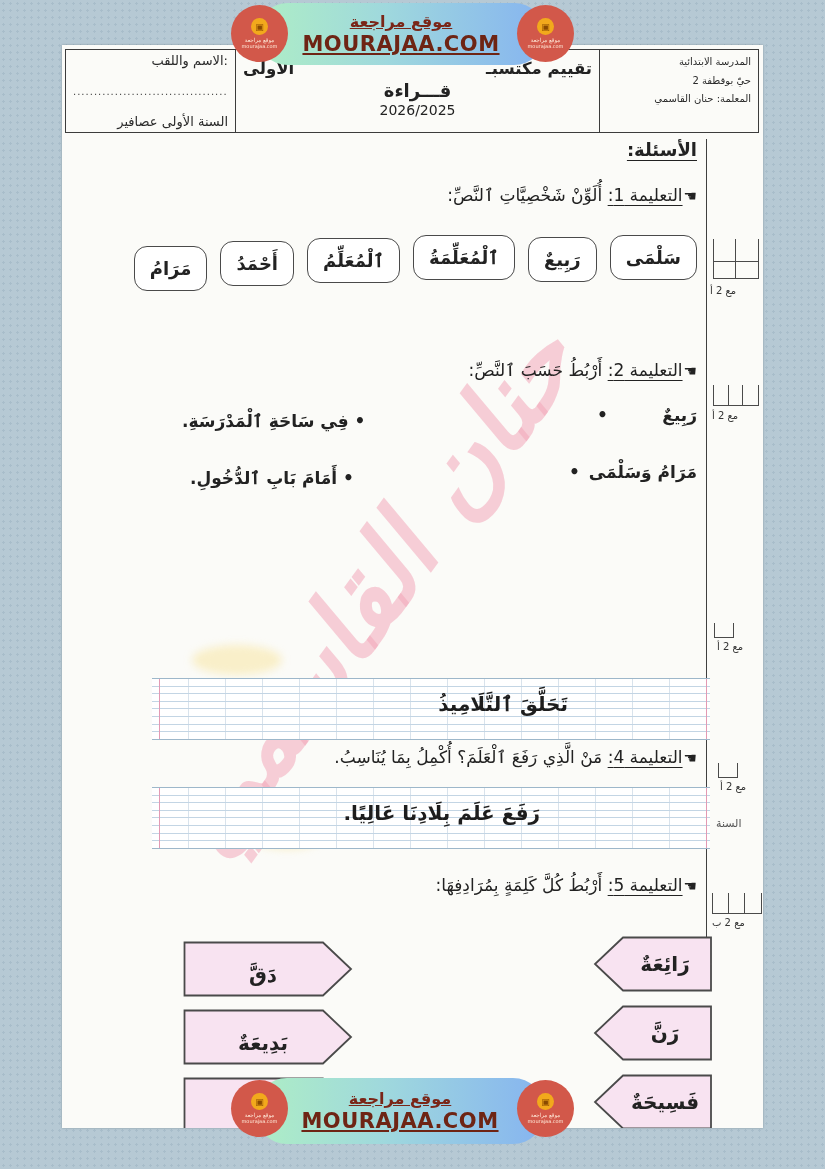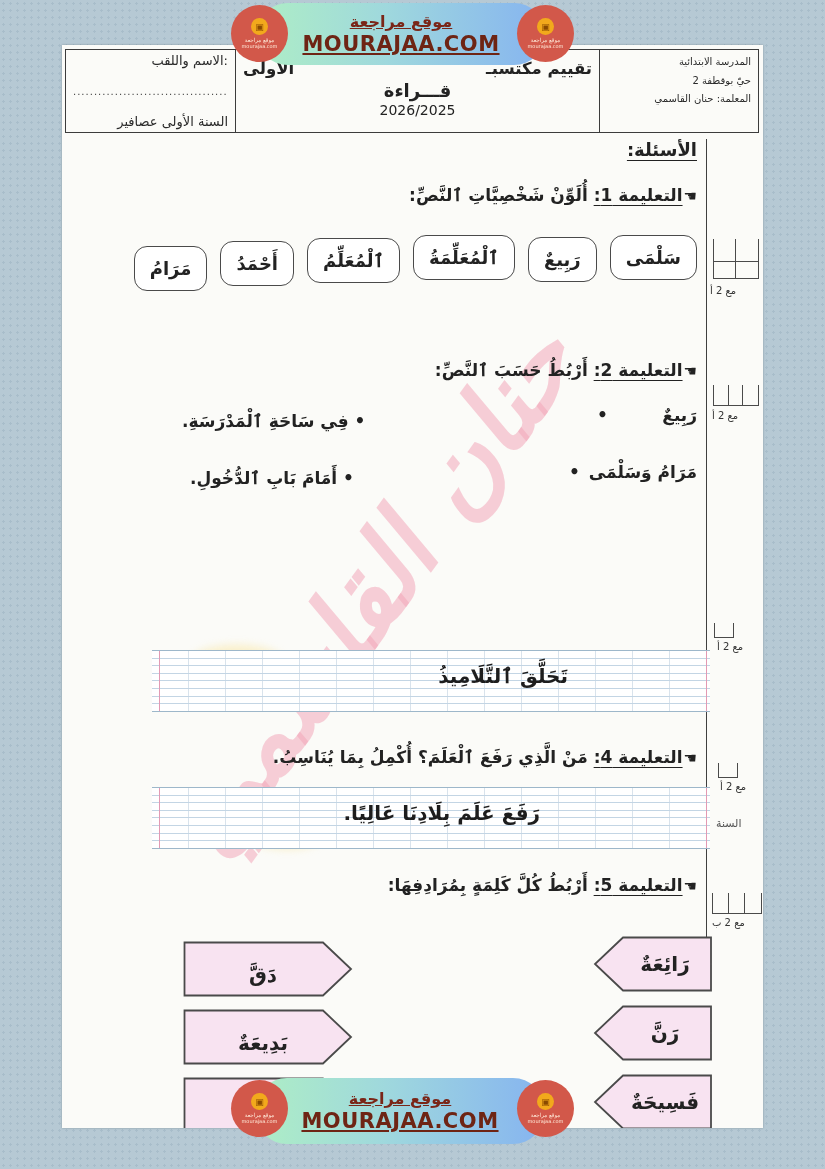--- a/index.html
+++ b/index.html
@@ -35,21 +35,21 @@
          background:#d2584a;display:flex;flex-direction:column;align-items:center;justify-content:center;}
   .badge .bico{width:17px;height:17px;border-radius:50%;background:#f2a91c;margin-bottom:2px;
                display:flex;align-items:center;justify-content:center;font-size:9px;color:#8a4a00;}
   .badge .bt1{font-size:5.5px;color:#ffe9d8;}
   .badge .bt2{font-size:5px;color:#ffe9d8;}
   
   .rtl{direction:rtl;text-align:right;}
   .qhead{position:absolute;right:66px;top:94px;font-size:18px;font-weight:bold;
          text-decoration:underline;text-underline-offset:4px;}
   .vrule{position:absolute;left:644px;top:94px;width:0;height:798px;border-left:1.6px solid #3f3f3f;}
-  .qline{position:absolute;right:66px;font-size:17px;font-weight:bold;direction:rtl;white-space:nowrap;}
+  .qline{position:absolute;right:66px;font-size:17px;font-weight:normal;direction:rtl;white-space:nowrap;}
   .qline .hand{font-size:15px;margin-left:1px;}
   .qline .qlabel{text-decoration:underline;text-underline-offset:4px;}
   .wordrow{position:absolute;right:66px;left:4px;top:190px;display:flex;direction:rtl;
            gap:13px;align-items:flex-start;}
   .wbox{border:1.6px solid #4a4a4a;border-radius:13px;background:#fff;
         padding:11px 15px;font-size:18px;font-weight:bold;white-space:nowrap;}
   .wordrow .wbox:nth-child(2){transform:translateY(2px);}
   .wordrow .wbox:nth-child(4){transform:translateY(3px);}
   .wordrow .wbox:nth-child(5){transform:translateY(6px);}
   .wordrow .wbox:nth-child(6){transform:translateY(11px);}
@@ -173,21 +173,21 @@
     </div>
     <div class="m-item" style="top:417px;right:66px;">
       <div class="pair-r2">
         <span>مَرَامُ وَسَلْمَى</span>
         <span>•</span>
       </div>
     </div>
     <div class="m-item" style="top:366px;left:120px;">• فِي سَاحَةِ ٱلْمَدْرَسَةِ.</div>
     <div class="m-item" style="top:423px;left:128px;">• أَمَامَ بَابِ ٱلدُّخُولِ.</div>
 
-    <div class="ruler" style="top:605px;">
+    <div class="ruler" style="top:633px;">
       <div class="pline-r"></div>
       <div class="pline-l"></div>
       <div class="ans" style="right:142px;">تَحَلَّقَ ٱلتَّلَامِيذُ</div>
     </div>
 
     <div class="qline" style="top:702px;">
       <span class="hand">☚</span><span class="qlabel">التعليمة 4:</span><span> مَنْ الَّذِي رَفَعَ ٱلْعَلَمَ؟ أُكْمِلُ بِمَا يُنَاسِبُ.</span>
     </div>
     <div class="ruler" style="top:742px;">
       <div class="pline-r"></div>

